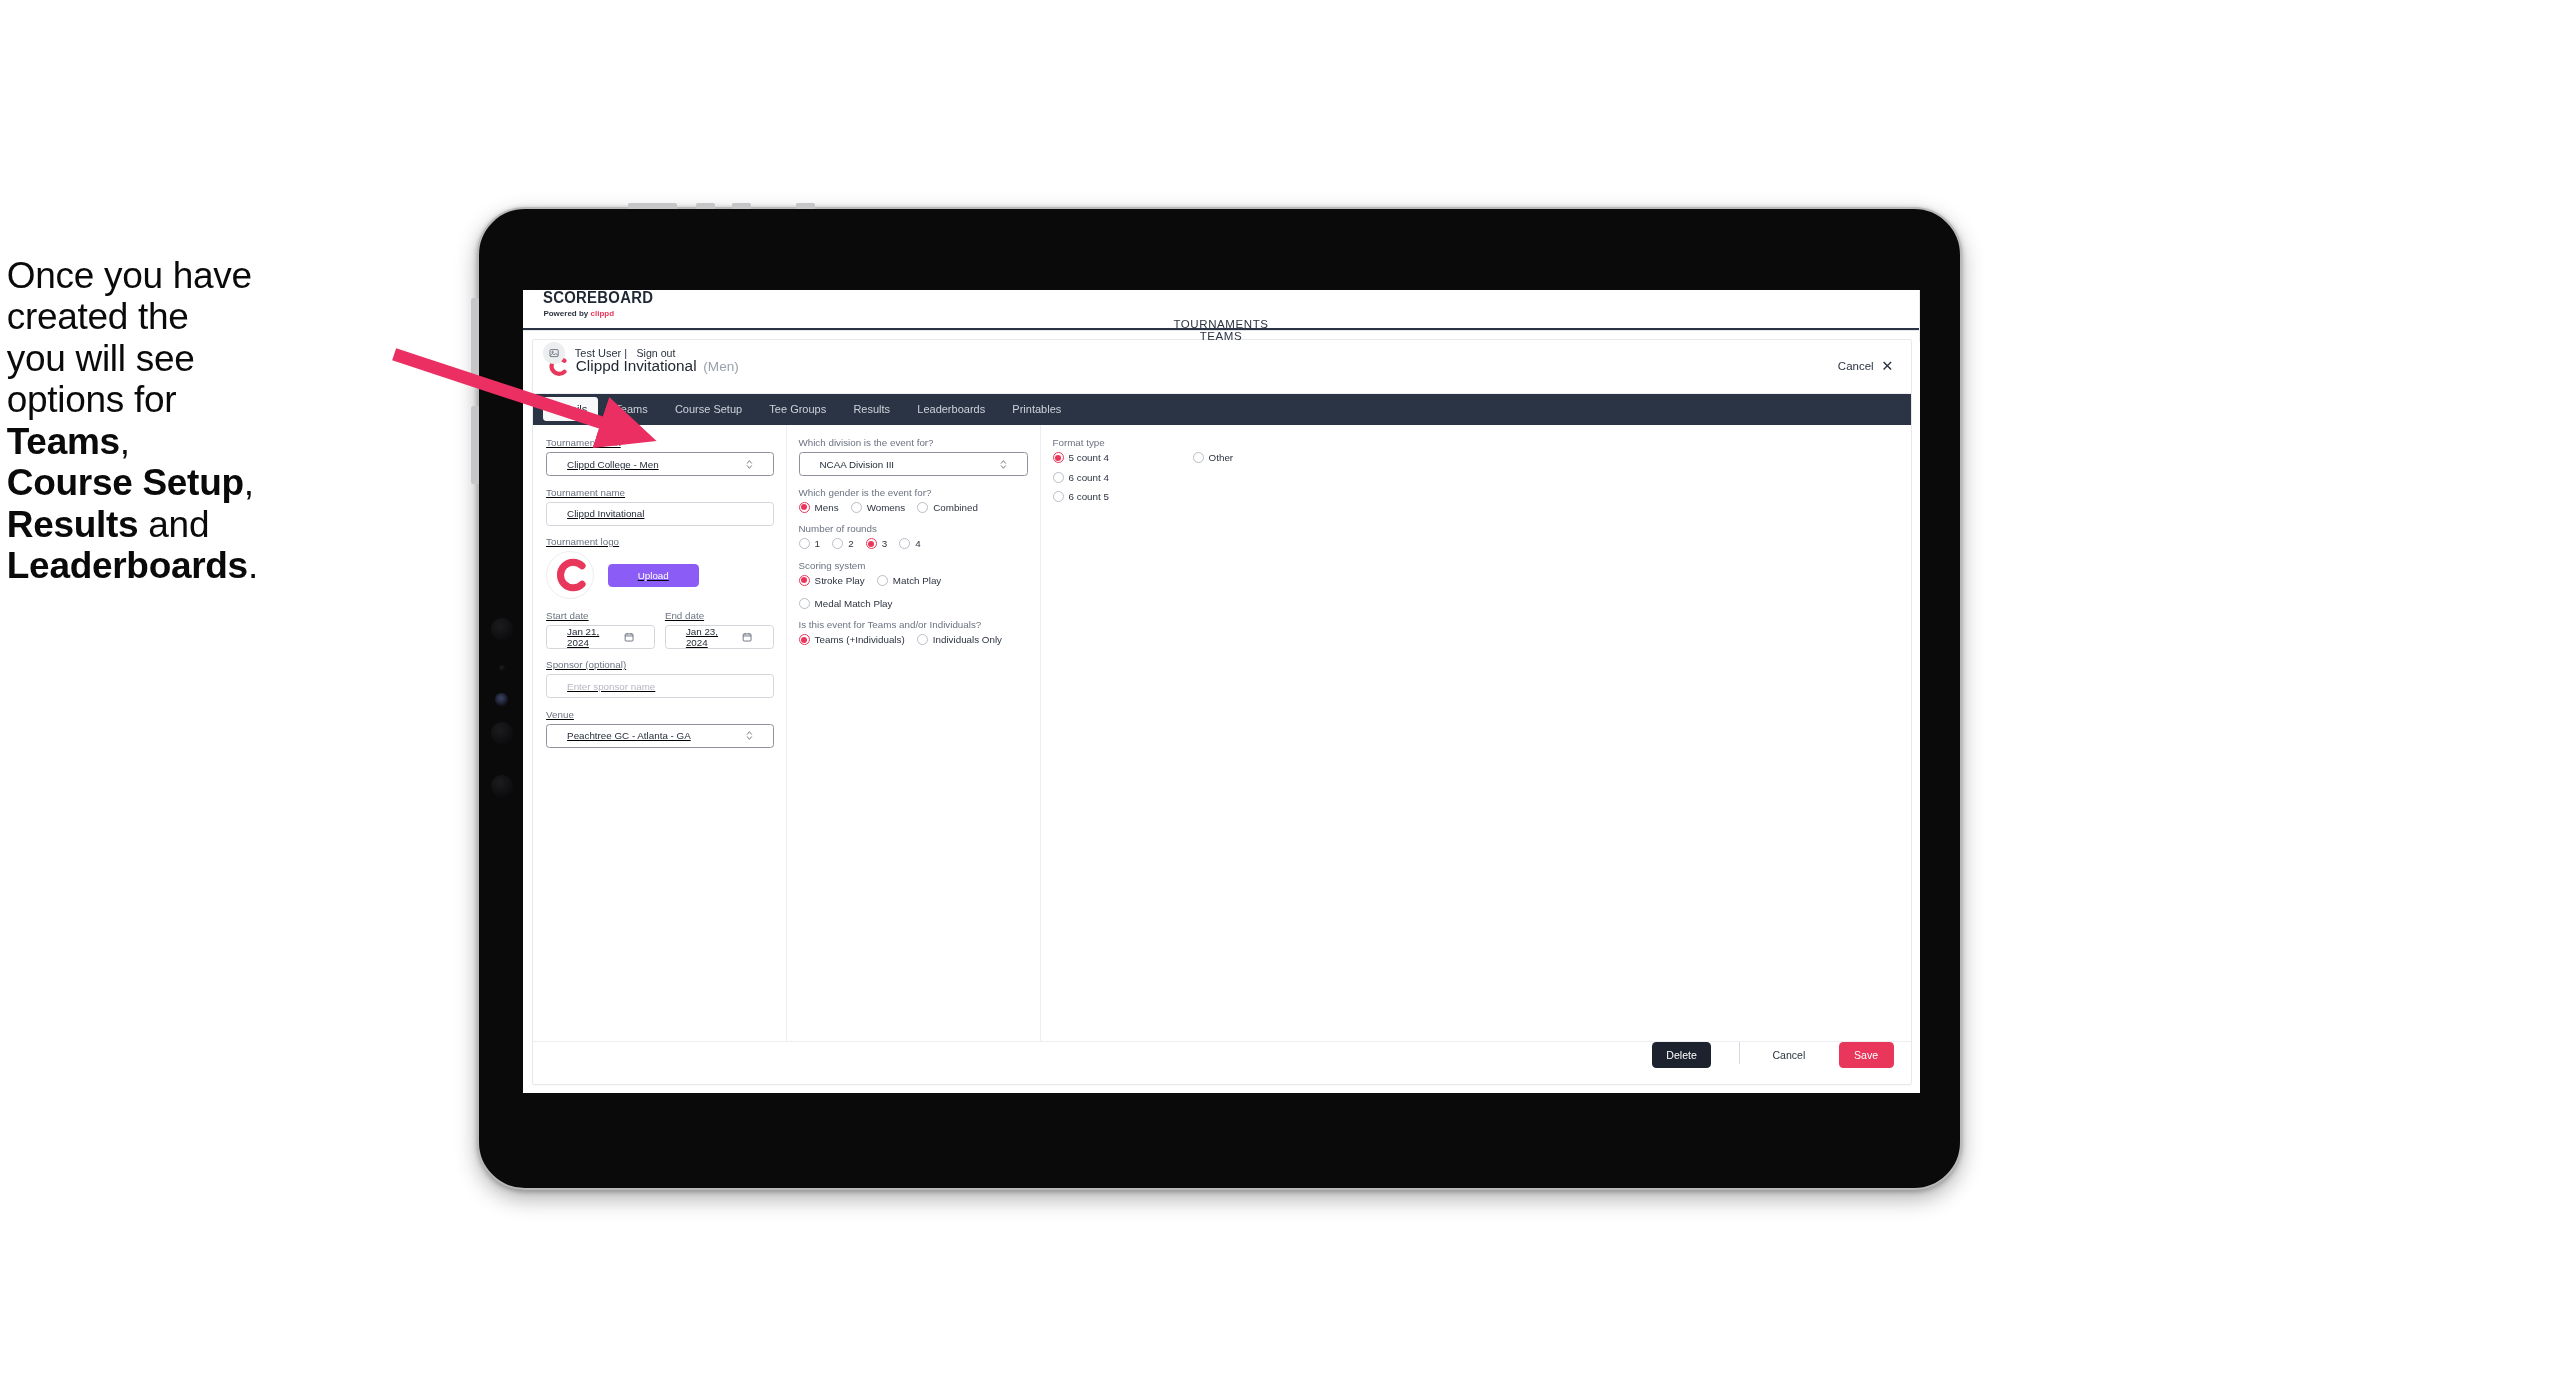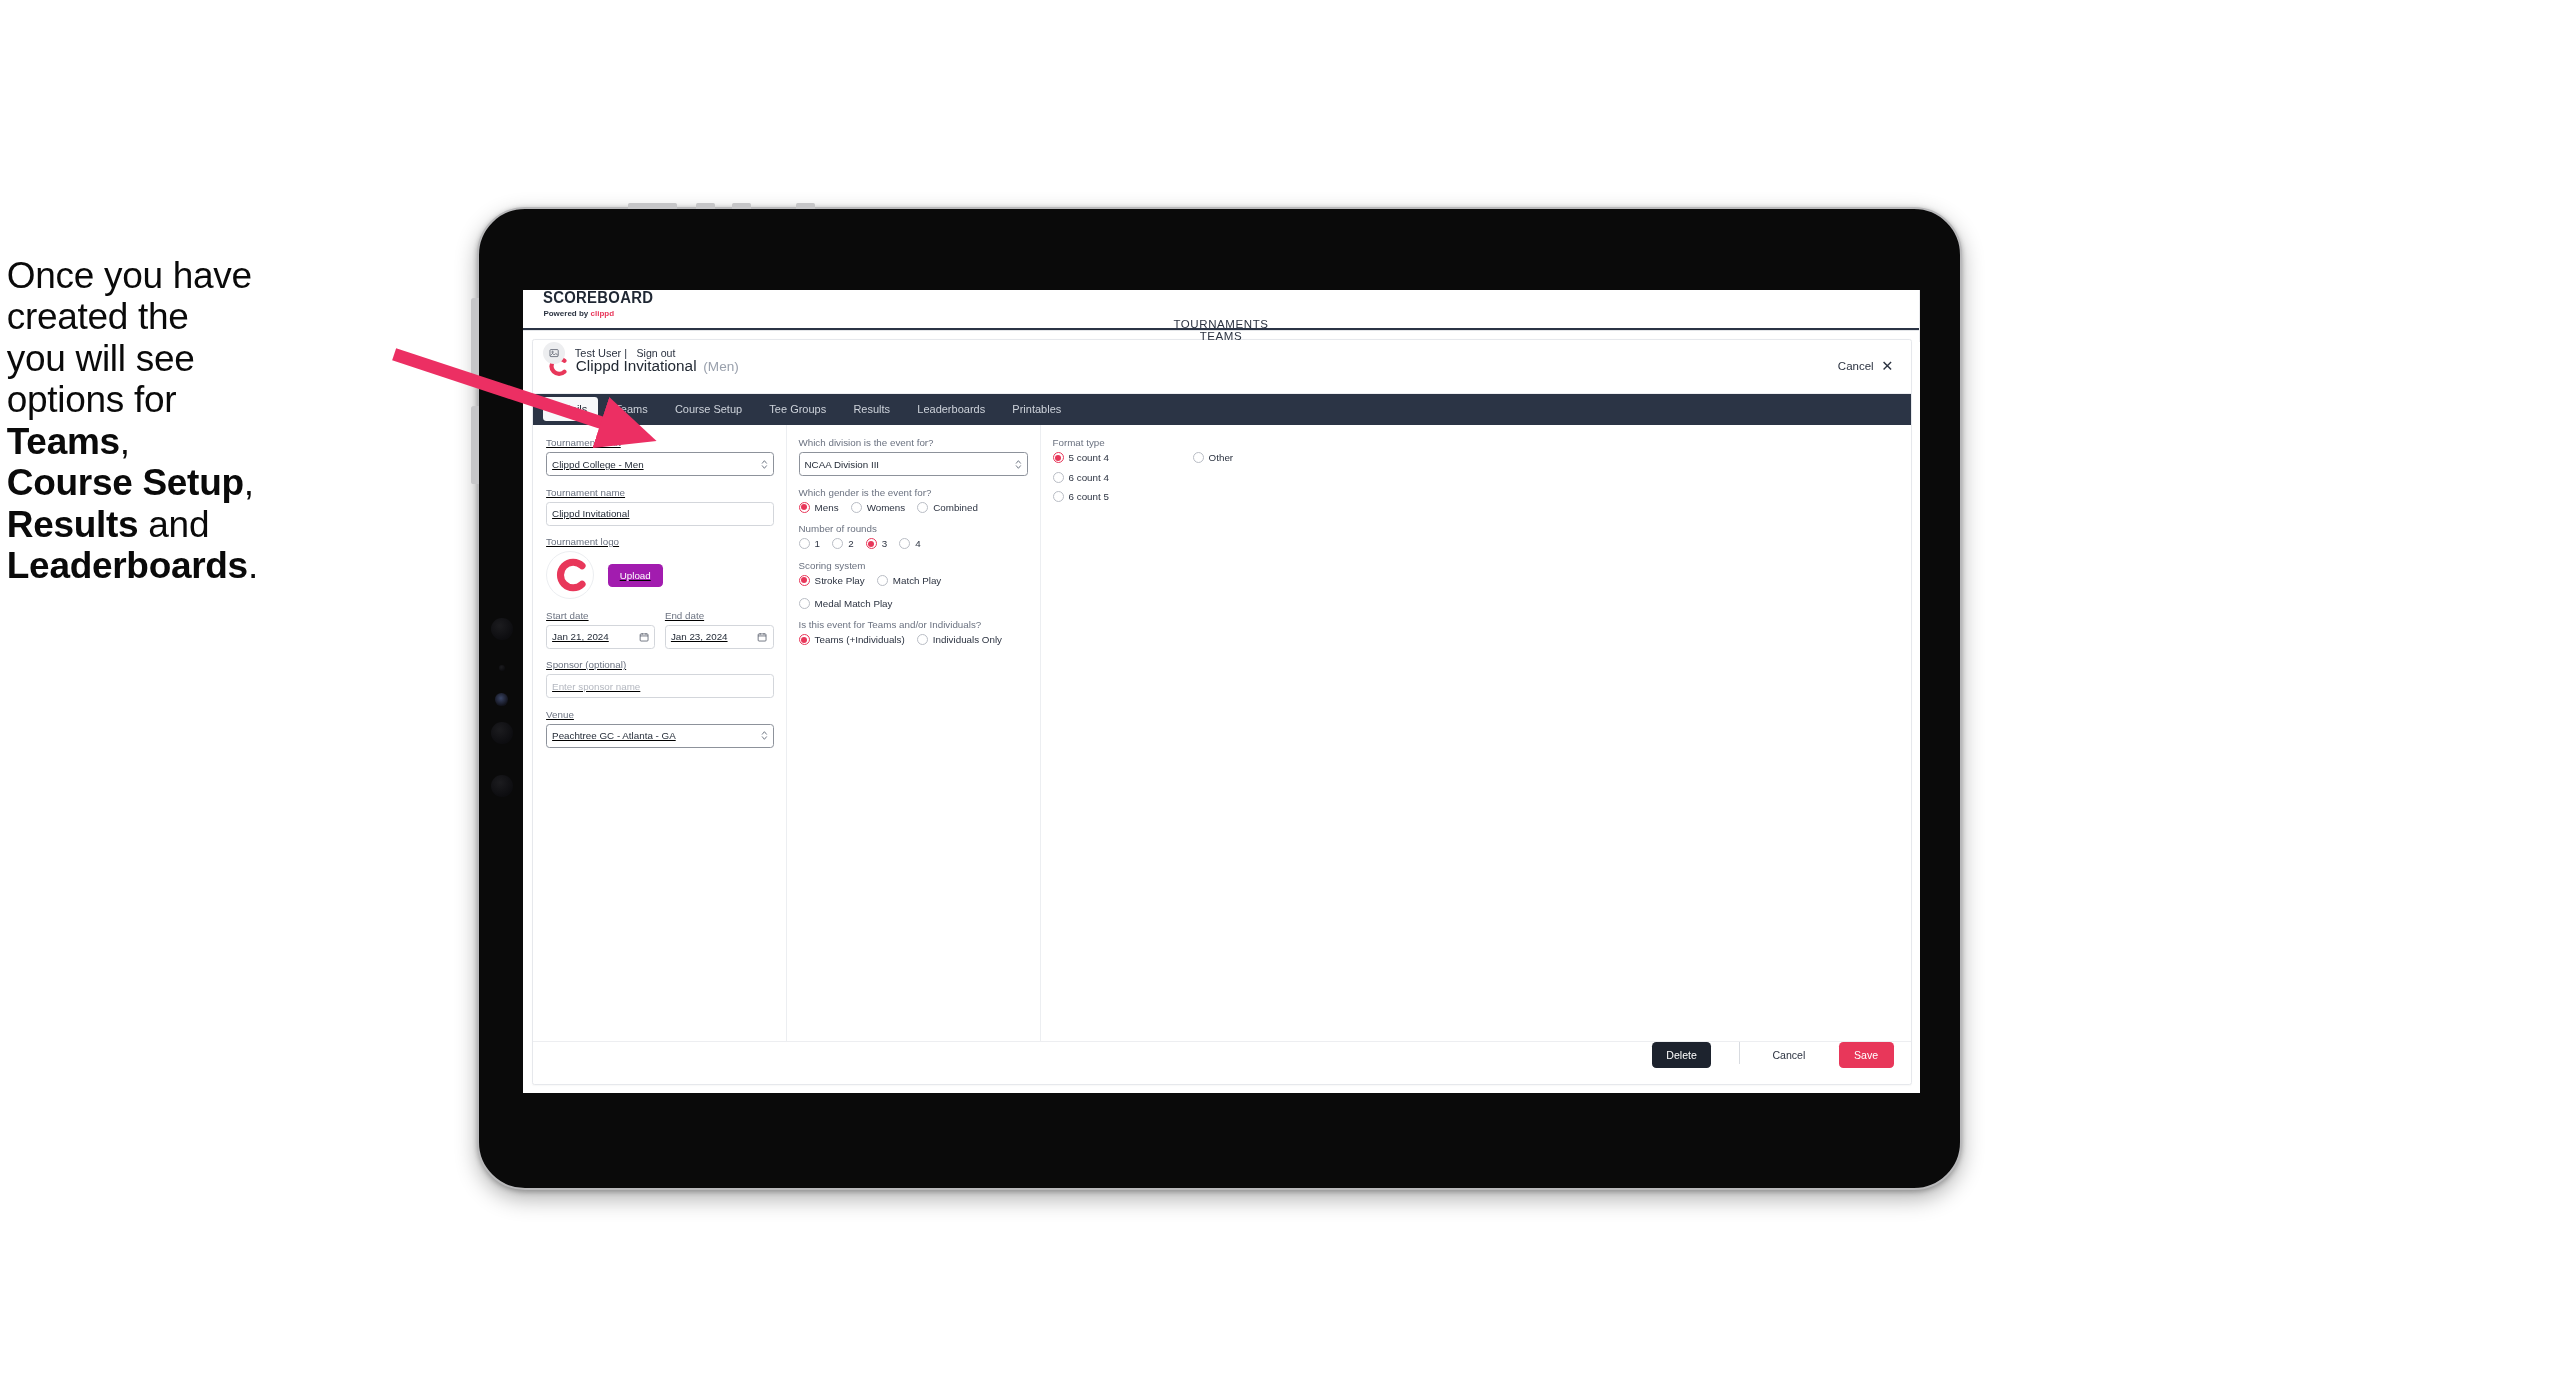--- a/index.html
+++ b/index.html
@@ -145,43 +145,43 @@
   .col { padding: 12px 0 0 0; }
   .col-1 { width: 254px; border-right:0.9px solid #eceef1; padding-left: 13.6px; padding-right: 12px; text-decoration: underline; }
   .col-2 { width: 254px; border-right:0.9px solid #eceef1; padding-left: 12px; padding-right: 12px; }
   .col-3 { flex:1; padding-left: 12px; padding-right: 13.6px; }
 
   .fld-label { font-size: 9.8px; color:#6b7280; margin-bottom: 4.3px; margin-top: 10.2px; }
   .fld-label.first { margin-top: 0; }
 
   .select-box, .text-box {
     height: 24px; border:0.9px solid #8d929b; border-radius: 3.4px;
-    display:flex; align-items:center; padding: 0 5px;
+    display:flex; align-items:center; padding: 0 20px;
     font-size: 9.8px; color:#1f2733; background:#fff;
     position: relative;
   }
   .text-box { border-color:#d3d6db; }
   .text-box.placeholder { color:#b4b8c0; }
   .select-box .chev {
     margin-left:auto; font-size: 7.7px; color:#6b7280; line-height:1;
     display:flex; flex-direction:column; gap:0.9px;
   }
   .cal-ico { margin-left:auto; color:#4b5160; display:flex; }
 
   .logo-row { display:flex; align-items:center; gap: 13.6px; margin-top: 1.7px; }
   .logo-circle {
     width: 48px; height: 48px; border-radius:50%;
     border: 0.9px solid #eceef1;
     display:flex; align-items:center; justify-content:center;
     font-size: 34px; font-weight:800; color:#e8375a; line-height:1;
     font-family: "Liberation Sans", sans-serif;
   }
   .upload-btn {
-    background:#a21caf; color:#fff; font-size: 9.8px;
-    padding: 6px 12px; border-radius: 4.3px; cursor:pointer;
+    background:#8b5cf6; color:#fff; font-size: 9.8px;
+    padding: 6px 30px; border-radius: 4.3px; cursor:pointer;
   }
 
   .date-row { display:flex; gap: 10.2px; }
   .date-col { flex:1; }
 
   
   .radio-row { display:flex; align-items:center; gap: 12px; flex-wrap: wrap; margin-top: 1.7px; }
   .radio-item { display:flex; align-items:flex-start; gap: 5.1px; cursor:pointer; }
   .radio {
     width: 11px; height:11px; border-radius:50%;

